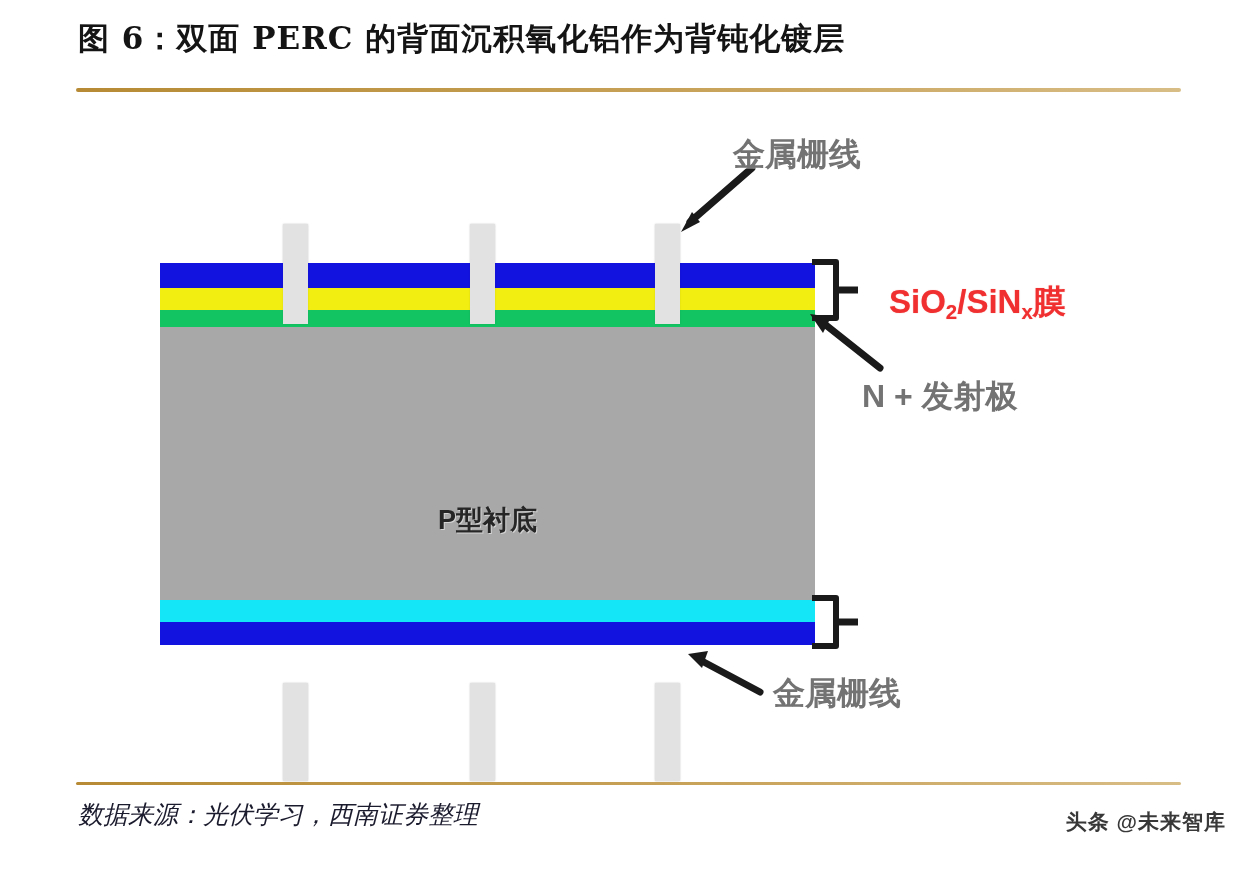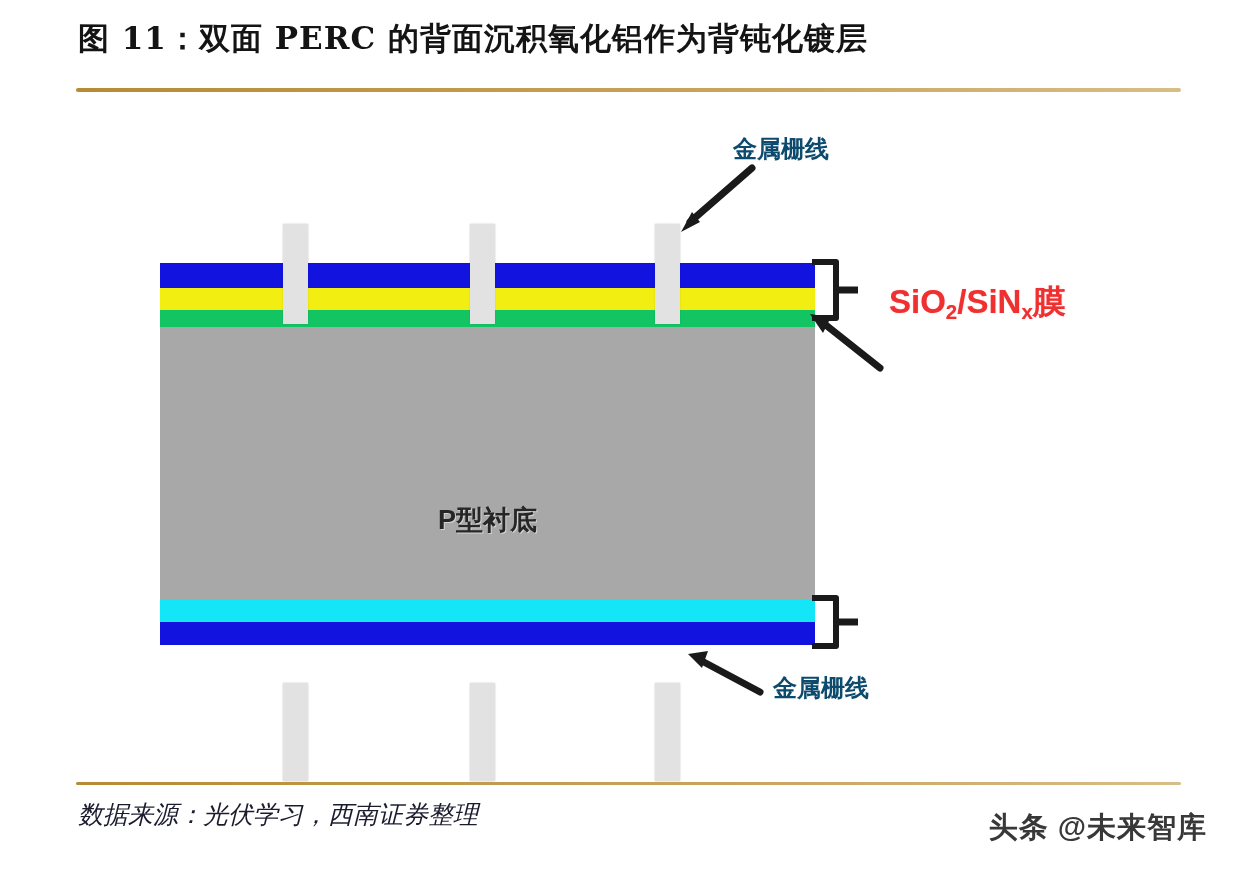--- a/index.html
+++ b/index.html
@@ -61,23 +61,23 @@
     left: 78px;
     top: 798px;
     font-size: 25px;
     color: #1b1b2e;
     font-style: italic;
     font-family: Liberation Serif, serif;
     white-space: nowrap;
   }
   .watermark {
     position: absolute;
-    right: 43px;
+    right: 24px;
     top: 808px;
-    font-size: 29px;
+    font-size: 21px;
     font-weight: bold;
     color: #2a2a2a;
     white-space: nowrap;
     opacity: 0.93;
     letter-spacing: 1px;
   }
 
   
   .diagram {
     position: absolute;
@@ -151,44 +151,44 @@
     vertical-align: baseline;
     position: relative;
     top: 0.28em;
   }
   .label-sio2 { left: 853px; top: 280px; margin-left: 36px; }
   .label-al2o3{ left: 853px; top: 605px; }
 
   
   .black-label {
     position: absolute;
-    font-size: 24px;
-    font-weight: bold;
-    color: #0c4a6e;
+    font-size: 32px;
+    font-weight: bold;
+    color: #737373;
     white-space: nowrap;
     text-shadow: 1px 1px 0 rgba(255,255,255,0.45);
   }
   .label-grid-top { left: 733px; top: 133px; }
   .label-grid-bot { left: 773px; top: 672px; }
   .label-emitter  { left: 862px; top: 375px; }
 
   .svg-overlay {
     position: absolute;
     left: 0; top: 0;
     width: 1250px;
     height: 878px;
     pointer-events: none;
   }
 </style>
 </head>
 <body>
 
 <div class="page">
 
-  <div class="figure-title">图 11：双面 PERC 的背面沉积氧化铝作为背钝化镀层</div>
+  <div class="figure-title">图 6：双面 PERC 的背面沉积氧化铝作为背钝化镀层</div>
   <div class="title-rule"></div>
 
   <div class="diagram">
 
     <div class="finger finger-top finger-t1"></div>
     <div class="finger finger-top finger-t2"></div>
     <div class="finger finger-top finger-t3"></div>
 
     <div class="finger finger-bot finger-b1"></div>
     <div class="finger finger-bot finger-b2"></div>
@@ -238,20 +238,21 @@
     <g fill="none" stroke="#1a1a1a" stroke-width="6" stroke-linejoin="round">
       <path d="M 812 598 L 836 598 L 836 646 L 812 646"></path>
     </g>
     <line x1="836" y1="622" x2="858" y2="622" stroke="#1a1a1a" stroke-width="7"></line>
   </svg>
 
   <div class="black-label label-grid-top">金属栅线</div>
 
   <div class="black-label label-grid-bot">金属栅线</div>
 
+  <div class="black-label label-emitter">N + 发射极</div>
 
   <div class="red-label label-sio2">
     <span>SiO</span><sub>2</sub><span>/SiN</span><sub>x</sub><span>膜</span>
   </div>
 
 
   <div class="footer-rule"></div>
   <div class="source-note">数据来源：光伏学习，西南证券整理</div>
   <div class="watermark">头条 @未来智库</div>
 

